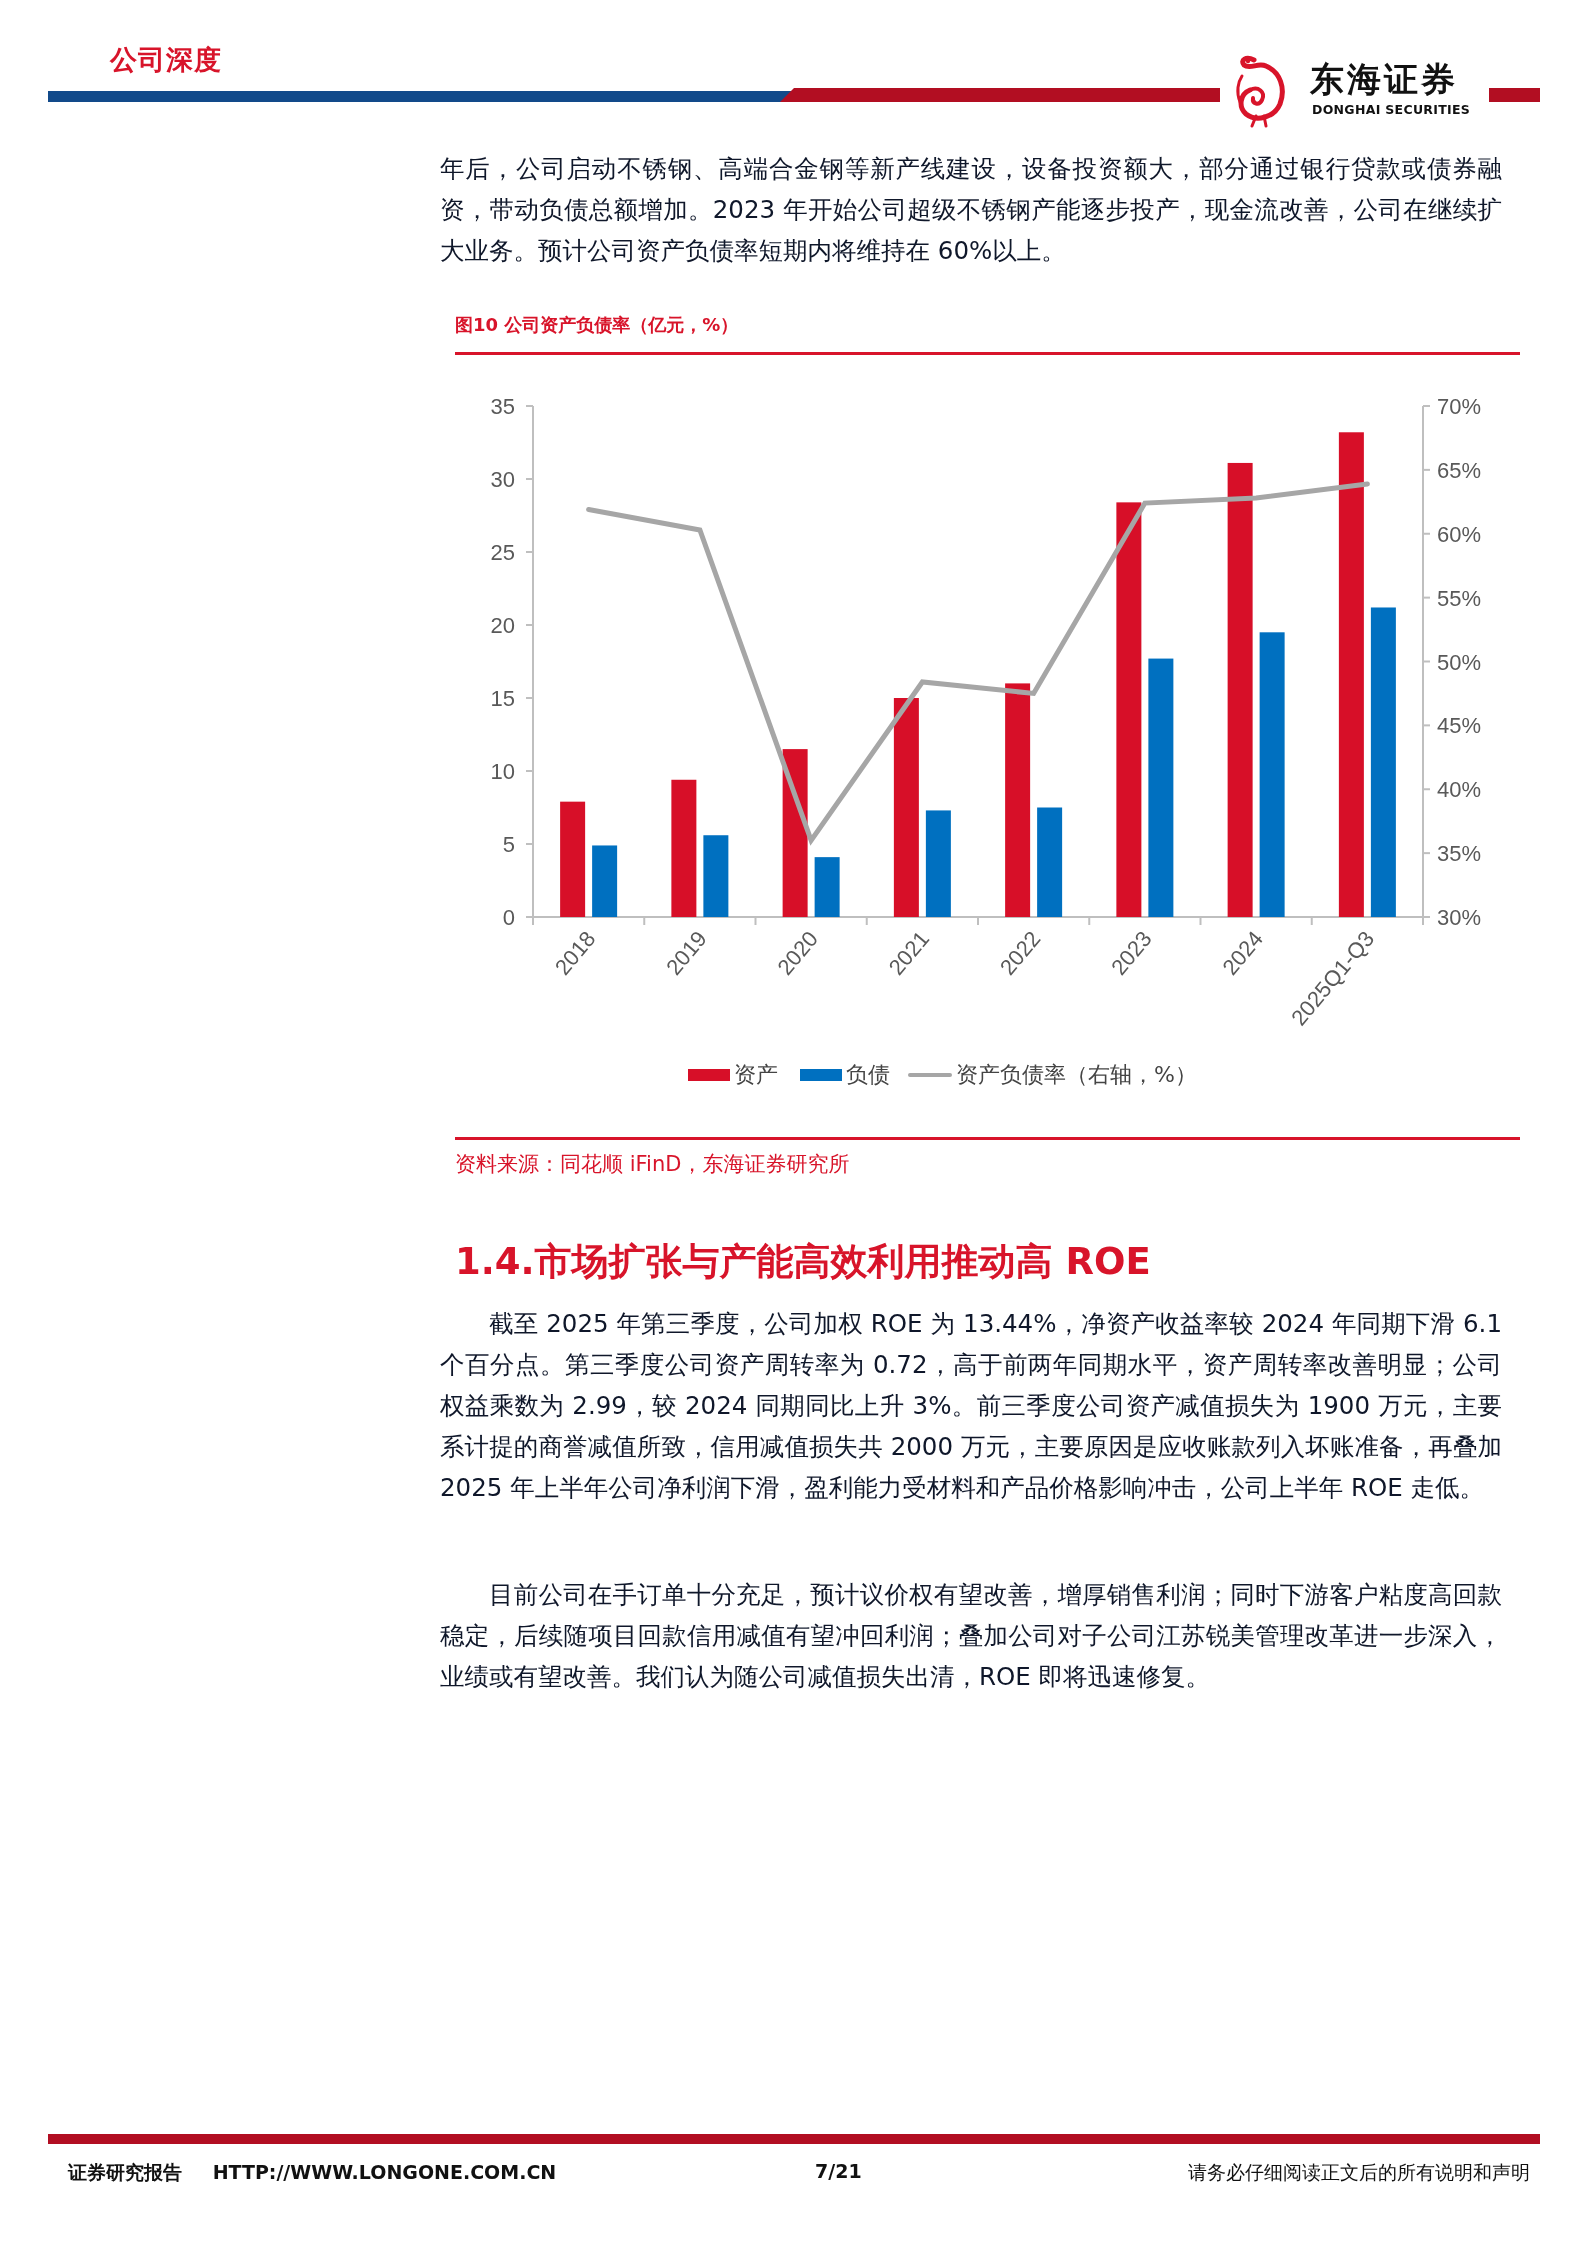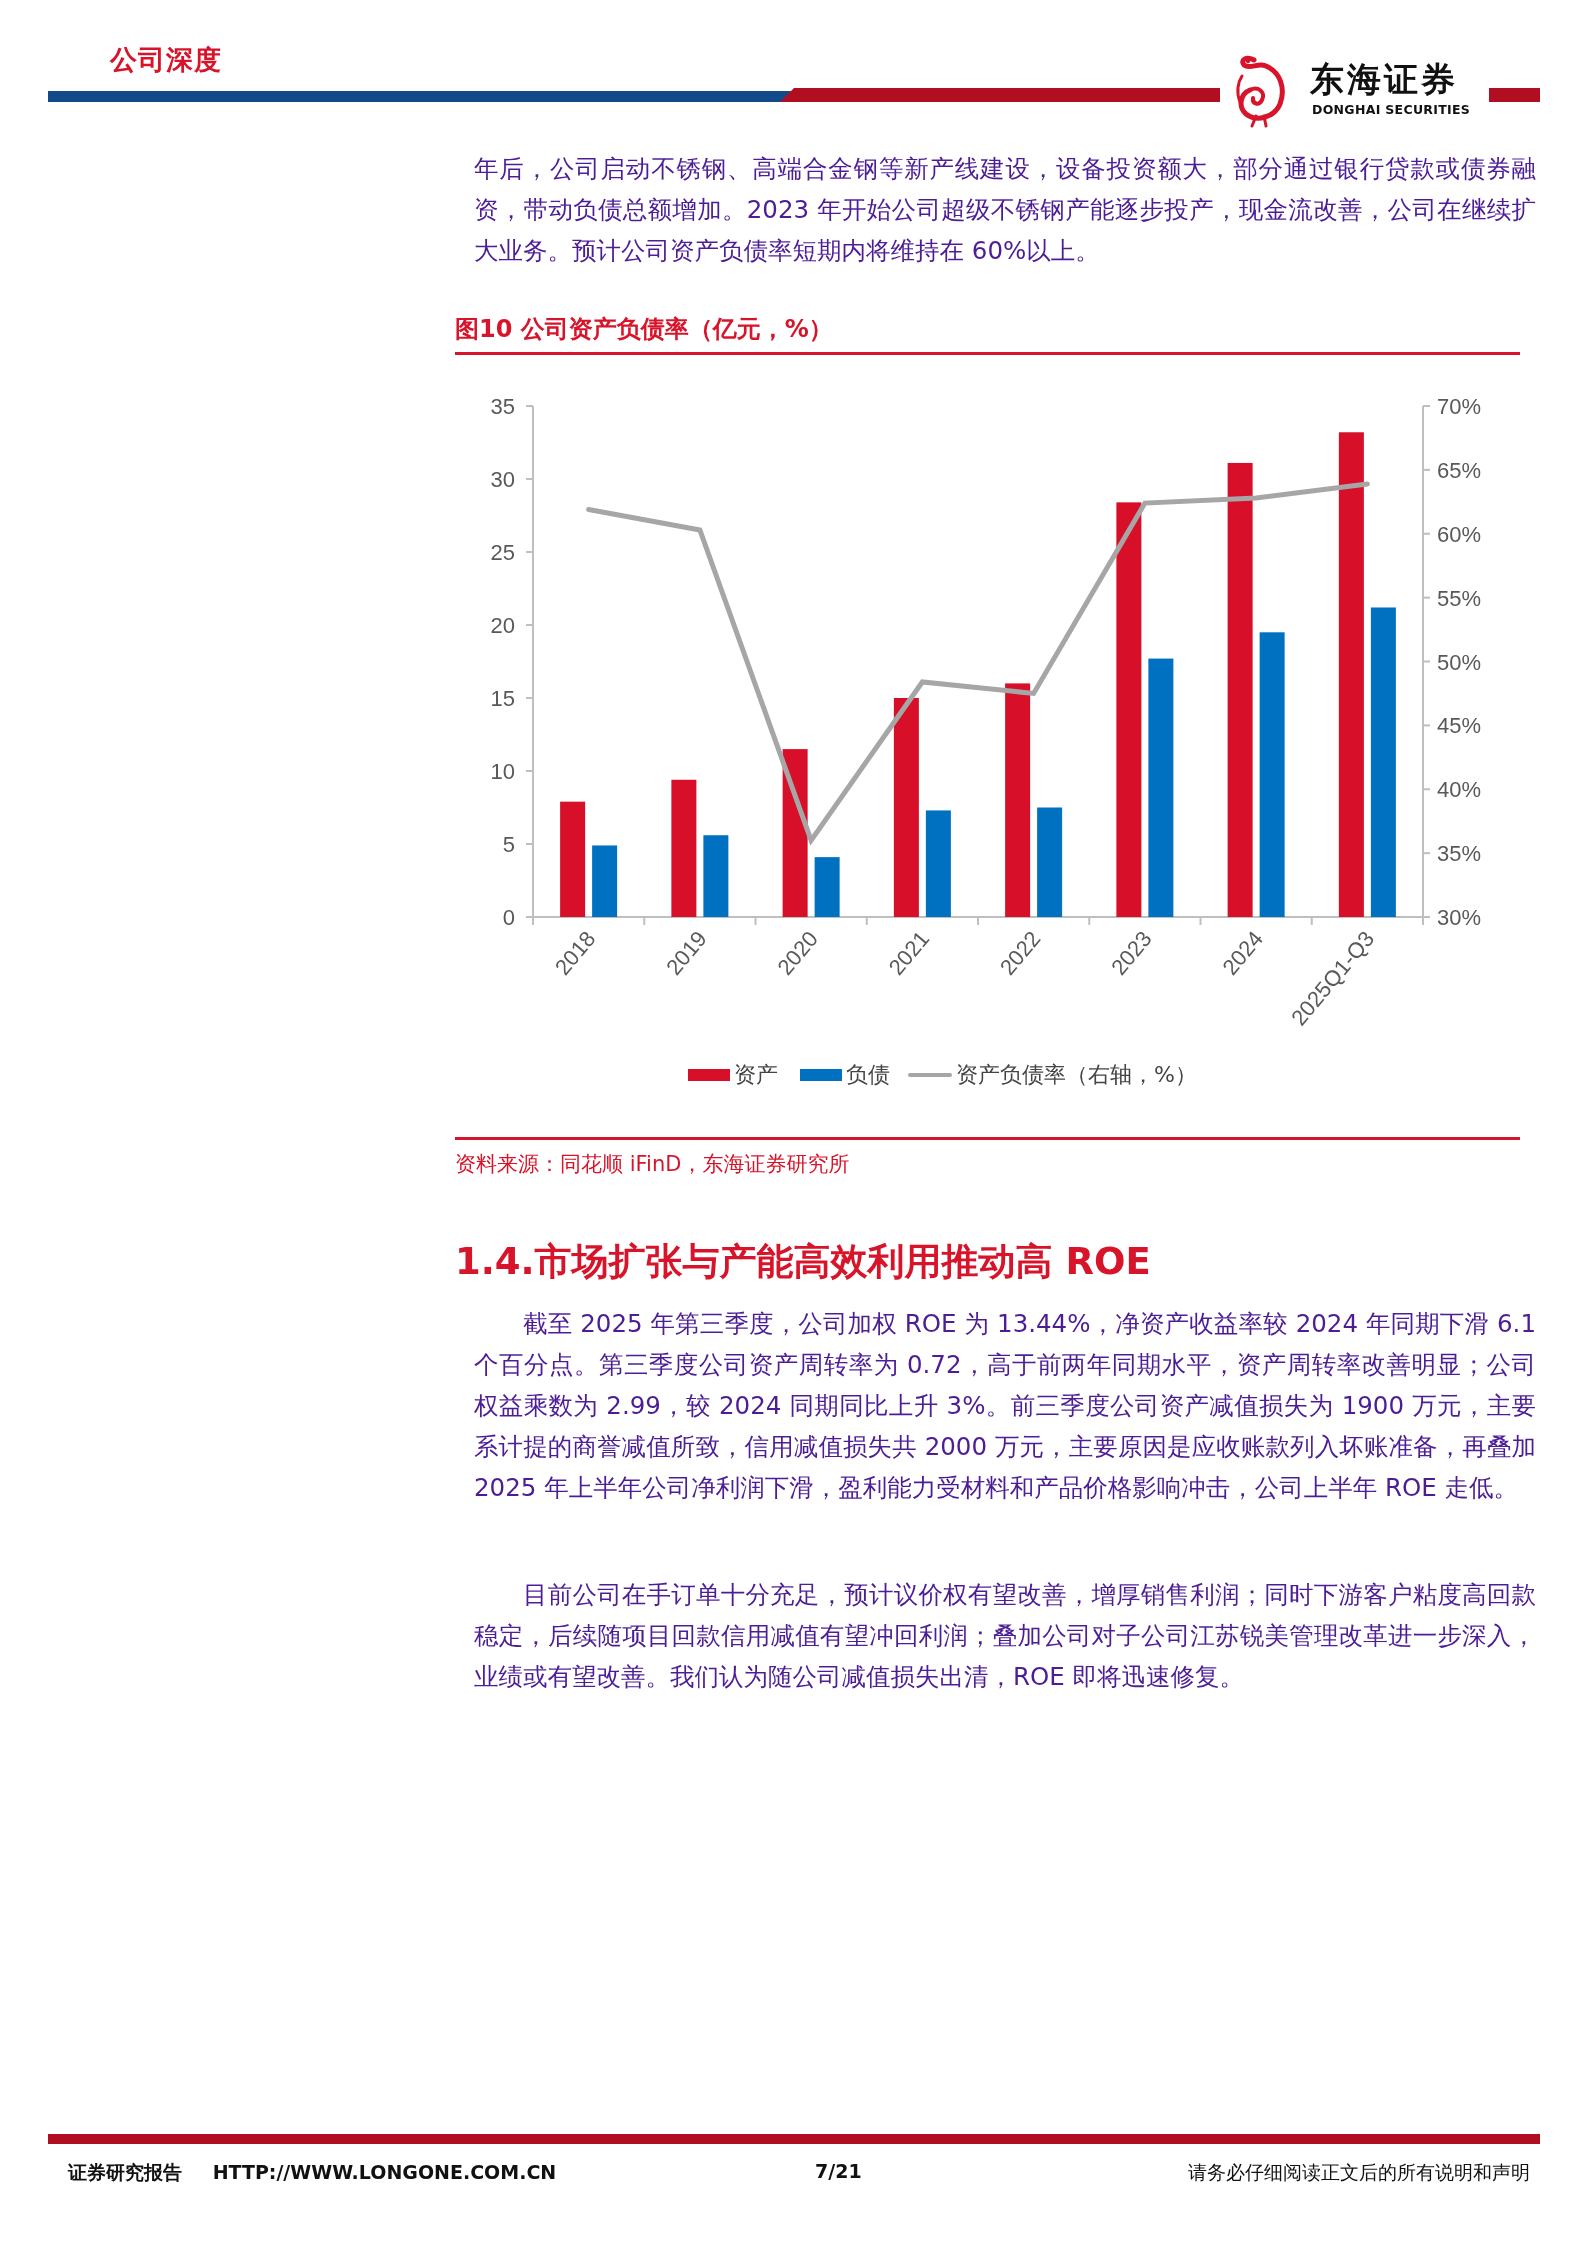--- a/index.html
+++ b/index.html
@@ -15,25 +15,25 @@
                  background: #b20e22; clip-path: polygon(14px 0, 100% 0, 100% 100%, 0 100%); }
   .hdr-bar-red2 { position: absolute; left: 1489px; top: 88px; width: 51px; height: 14px; background: #b20e22; }
   .logo { position: absolute; left: 1230px; top: 52px; width: 255px; height: 76px; background: #fff; text-align: center; }
   .logo svg { position: absolute; left: 2px; top: 0; }
   .logo-cn { position: absolute; left: 80px; top: 5px; font-size: 34px; font-weight: bold; color: #111;
              letter-spacing: 3px; font-family: "DejaVu Serif", serif; }
   .logo-en { position: absolute; left: 82px; top: 50px; font-size: 12.5px; font-weight: bold; color: #111;
              letter-spacing: 0.3px; }
 
   
-  .para { position: absolute; left: 474px; width: 1062px; font-size: 24.5px; line-height: 41px;
-          color: #4c1d95; text-align: justify; }
+  .para { position: absolute; left: 440px; width: 1062px; font-size: 24.5px; line-height: 41px;
+          color: #0f172a; text-align: justify; }
   .para.indent { text-indent: 49px; }
 
-  .fig-title { position: absolute; left: 455px; top: 313px; font-size: 24px; font-weight: bold; color: #d8142a; }
+  .fig-title { position: absolute; left: 455px; top: 313px; font-size: 18px; font-weight: bold; color: #d8142a; }
   .rule-red { position: absolute; left: 455px; width: 1065px; height: 3px; background: #d8142a; }
 
   .chart { position: absolute; left: 455px; top: 380px; width: 1065px; height: 730px; }
   .chart svg { position: absolute; left: 0; top: 0; }
   .legend { position: absolute; top: 1060px; left: 0; width: 1388px; height: 40px; }
   .lg-item { position: absolute; top: 0; display: flex; align-items: center; font-size: 22px; color: #444; }
   .lg-swatch { display: inline-block; margin-right: 4px; }
 
   .source { position: absolute; left: 455px; top: 1150px; font-size: 21px; color: #d8142a; }
 

